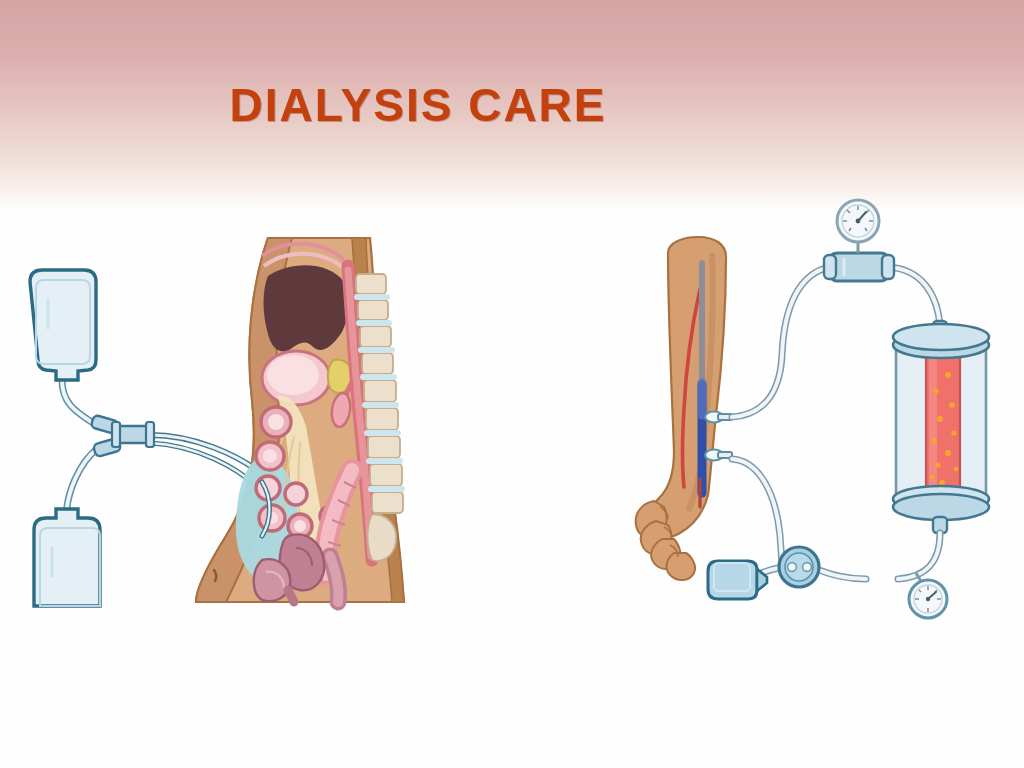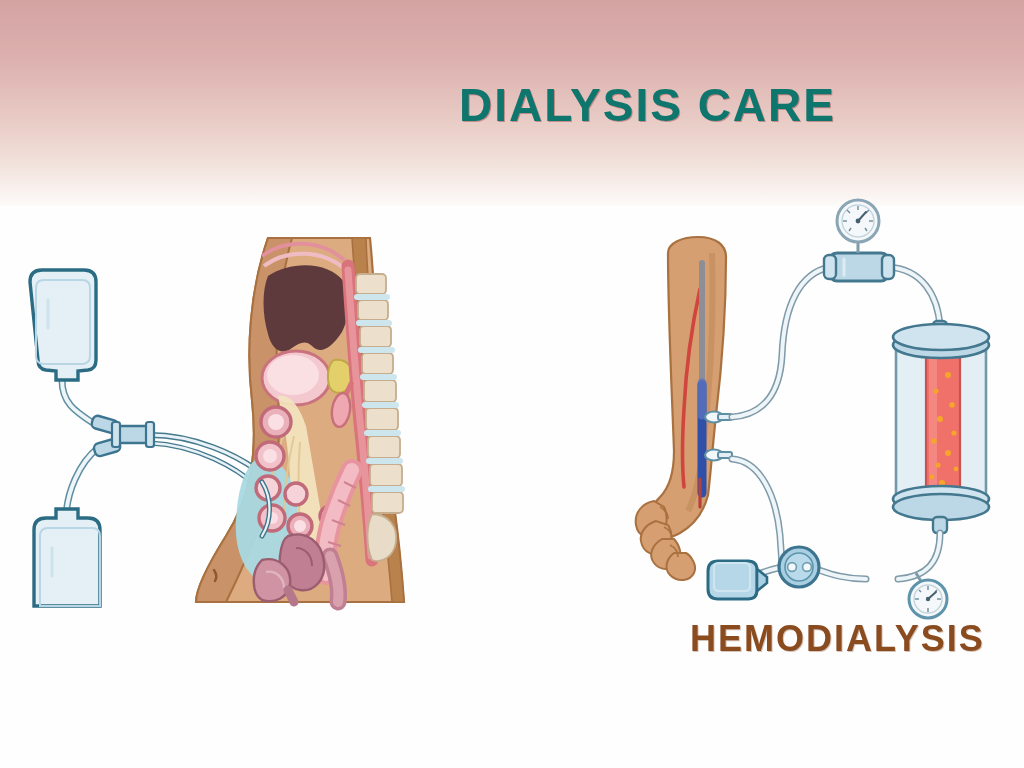--- a/index.html
+++ b/index.html
@@ -11,23 +11,23 @@
   }
   #slide{position:absolute;inset:0;background:#fefefe;}
 
   
   .header{
     position:absolute;left:0;top:0;width:1024px;height:206px;
     background:linear-gradient(to bottom,#d3a3a2 0%,#dcb0ae 28%,#e7c8c2 55%,#f2e2dc 80%,#fdfbf9 100%);
   }
   .slide-title{
     position:absolute;left:0;top:78px;width:836px;
-    text-align:right;
+    text-align:center;
     font-size:46px;font-weight:bold;letter-spacing:2px;
-    color:#0f766e;
+    color:#c2410c;
     text-shadow:1px 1px 0 rgba(120,20,25,.35);
   }
 
   
   .caption{
     position:absolute;
     color:#8a4b1e;
     font-weight:bold;
     letter-spacing:2px;
     white-space:nowrap;
@@ -352,15 +352,14 @@
       </g>
 
       <g>
         <path d="M78 376 q0-10 10-10 h30 q9 0 9 9 v20 q0 9-9 9 h-30 q-10 0-10-10 z" fill="#b5d7e8" stroke="#2b6c84" stroke-width="3"></path>
         <path d="M127 374 l10 8 v6 l-10 8 z" fill="#a9cfe2" stroke="#2b6c84" stroke-width="2.6"></path>
         <path d="M84 372 q0-4 5-4 h26 q5 0 5 5 v18 q0 5-5 5 h-26 q-5 0-5-5 z" fill="none" stroke="#cfe6f1" stroke-width="2"></path>
       </g>
     </svg>
   </div>
 
-  <div class="caption" id="cap-hd">HEMODIALYSIS</div>
 
 </div>
 
 </body></html>

